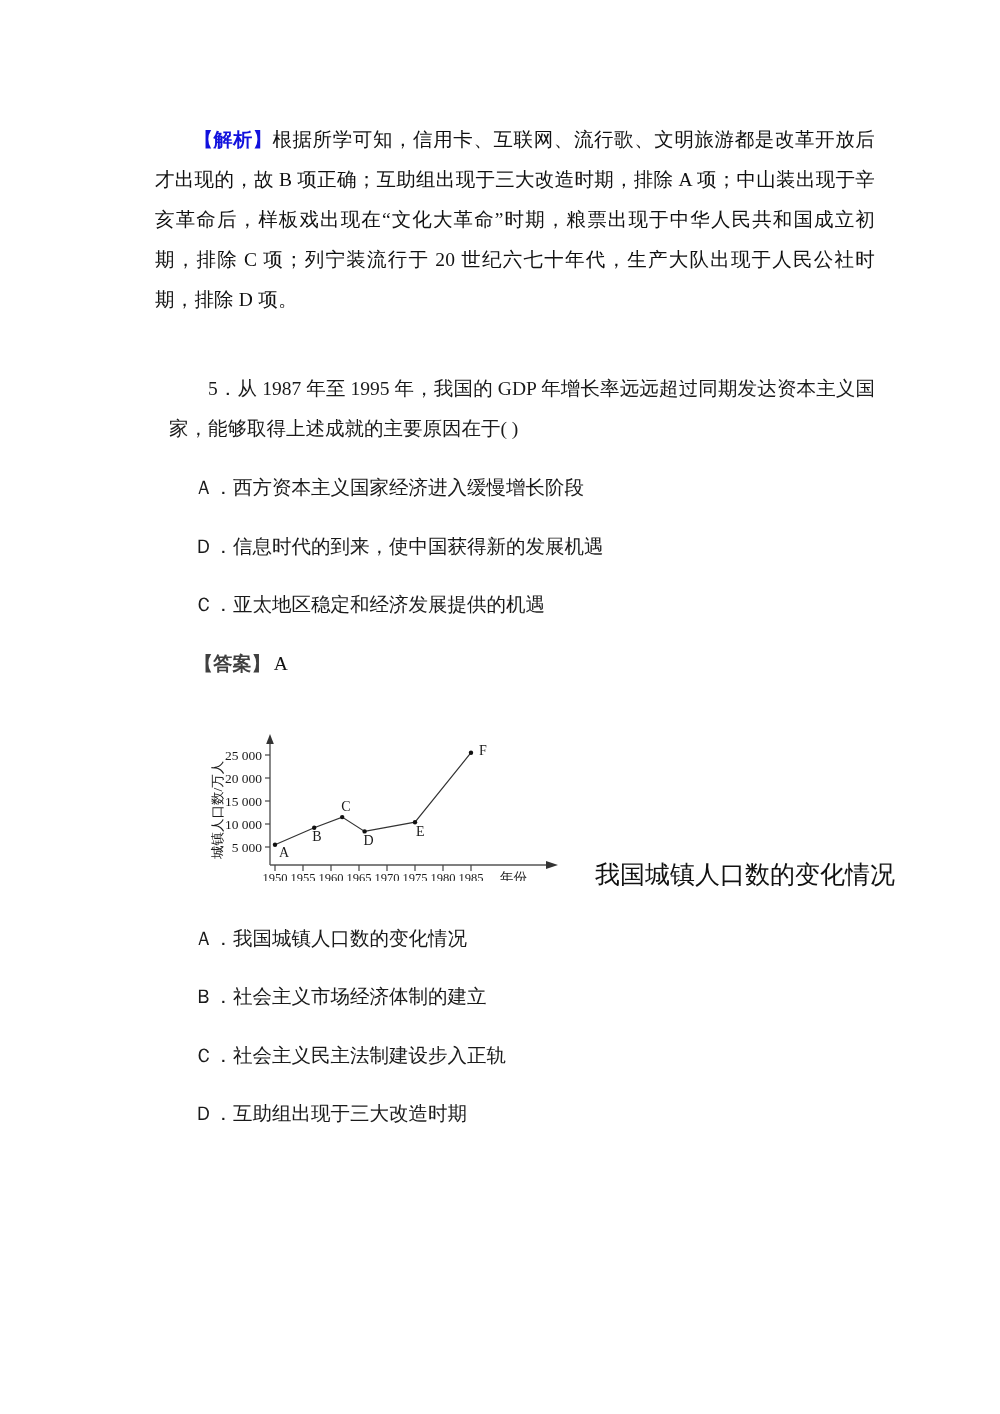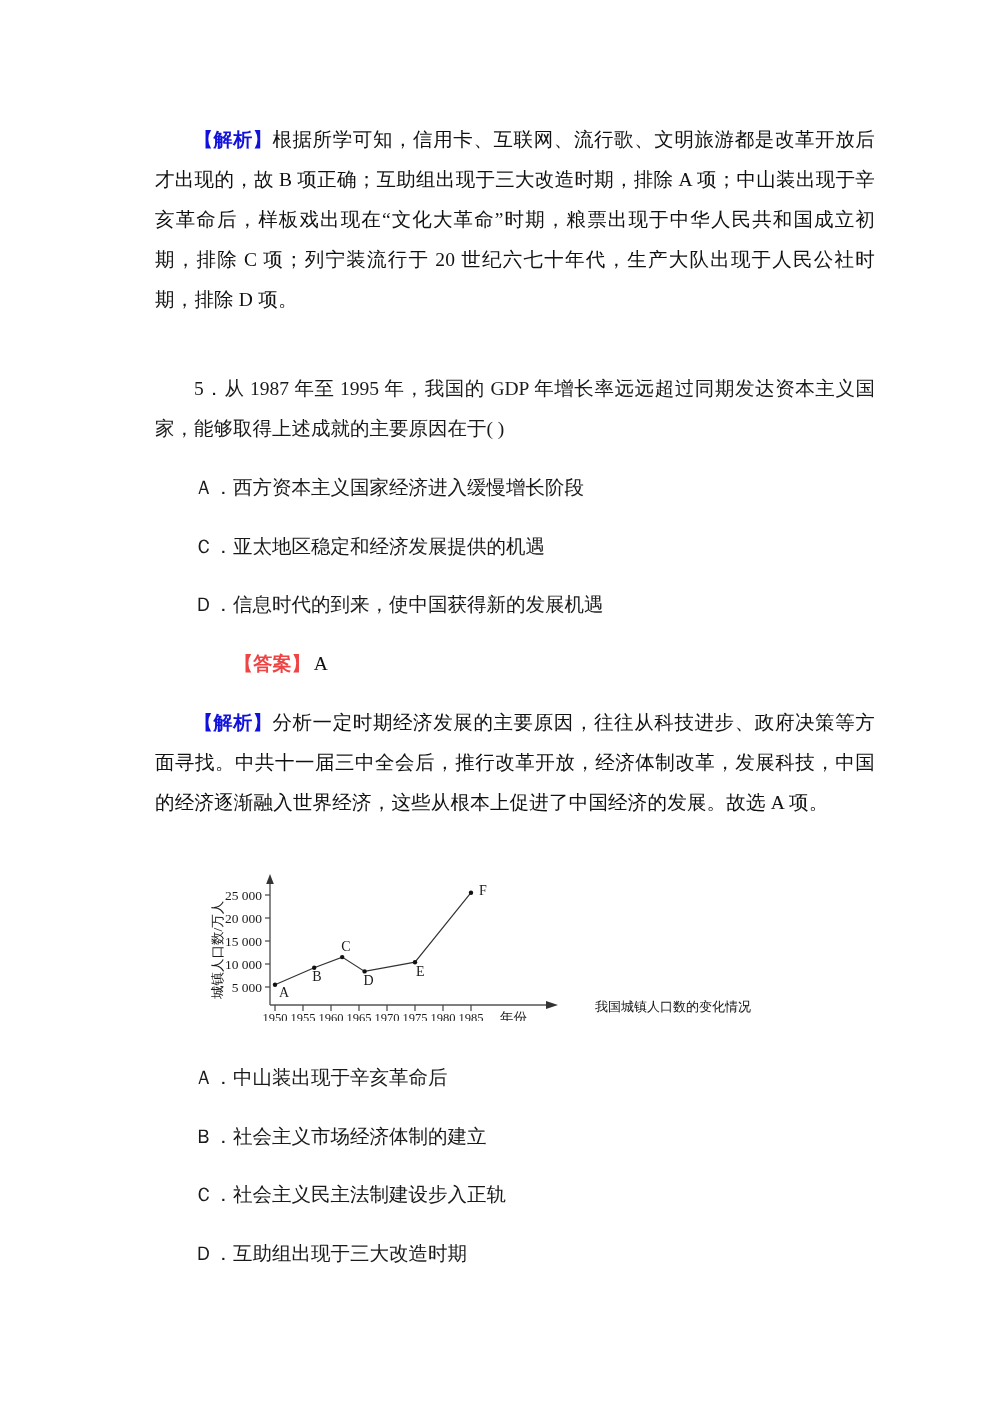--- a/index.html
+++ b/index.html
@@ -39,38 +39,38 @@
   }
   .para.indent { text-indent: 2em; }
 
   .tag-analysis {
     color: #1111dd;
     font-weight: 700;
     font-family: "Liberation Sans", "DejaVu Sans", sans-serif;
     font-size: 19px;
   }
   .tag-answer {
-    color: #ef4444;
+    color: #404040;
     font-weight: 700;
     font-family: "Liberation Sans", "DejaVu Sans", sans-serif;
     font-size: 19px;
-    margin-left: 40px;
   }
   .answer-letter {
     color: #111;
     font-size: 19.5px;
     padding-left: 3px;
   }
 
   .qline {
     font-size: 19.5px;
     line-height: 40px;
     text-align: justify;
     text-justify: inter-ideograph;
     text-indent: 2em;
+    margin-left: 14px;
   }
   .opt {
     font-size: 19.5px;
     line-height: 39px;
     text-indent: 2em;
   }
 
   .answer-row { line-height: 40px; margin-top: 2px; }
 
   .spacer-sm { height: 10px; }
@@ -84,21 +84,21 @@
   }
   .figure-svg {
     position: absolute;
     left: 55px;
     top: 0;
   }
   .figure-caption {
     position: absolute;
     left: 440px;
     top: 127px;
-    font-size: 13px;
+    font-size: 25px;
     color: #111;
     white-space: nowrap;
   }
   svg text {
     font-family: "Liberation Serif", "DejaVu Serif", serif;
     fill: #1a1a1a;
   }
   .ax-num { font-size: 13.5px; }
   .ax-year { font-size: 12.5px; }
   .pt-label { font-size: 14px; }
@@ -113,30 +113,27 @@
 
     <p class="para indent">
       <span class="tag-analysis">【解析】</span><span>根据所学可知，信用卡、互联网、流行歌、文明旅游都是改革开放后才出现的，故 B 项正确；互助组出现于三大改造时期，排除 A 项；中山装出现于辛亥革命后，样板戏出现在“文化大革命”时期，粮票出现于中华人民共和国成立初期，排除 C 项；列宁装流行于 20 世纪六七十年代，生产大队出现于人民公社时期，排除 D 项。</span>
     </p>
 
     <div class="spacer-sm"></div>
 
     <div>
       <p class="qline">5．从 1987 年至 1995 年，我国的 GDP 年增长率远远超过同期发达资本主义国家，能够取得上述成就的主要原因在于(        )</p>
       <p class="opt">Ａ．西方资本主义国家经济进入缓慢增长阶段</p>
+      <p class="opt">Ｄ．信息时代的到来，使中国获得新的发展机遇</p>
       <p class="opt">Ｃ．亚太地区稳定和经济发展提供的机遇</p>
-      <p class="opt">Ｄ．信息时代的到来，使中国获得新的发展机遇</p>
 
       <p class="para indent answer-row">
         <span class="tag-answer">【答案】</span><span class="answer-letter">A</span>
       </p>
 
-      <p class="para indent">
-        <span class="tag-analysis">【解析】</span><span>分析一定时期经济发展的主要原因，往往从科技进步、政府决策等方面寻找。中共十一届三中全会后，推行改革开放，经济体制改革，发展科技，中国的经济逐渐融入世界经济，这些从根本上促进了中国经济的发展。故选 A 项。</span>
-      </p>
     </div>
 
     <div class="spacer-md"></div>
 
     <div>
 
       <div class="figure-wrap">
         <svg class="figure-svg" width="400" height="150" viewBox="0 0 400 150">
 
           <line x1="60" y1="134" x2="60" y2="10" stroke="#555" stroke-width="1.4"></line>
@@ -202,21 +199,21 @@
               <text x="131.2" y="80.1">C</text>
               <text x="153.6" y="114.4">D</text>
               <text x="206.0" y="105.2">E</text>
               <text x="269.0" y="23.7">F</text>
             </g>
         </svg>
 
         <div class="figure-caption">我国城镇人口数的变化情况</div>
       </div>
 
-      <p class="opt">Ａ．中山装出现于辛亥革命后</p>
+      <p class="opt">Ａ．我国城镇人口数的变化情况</p>
       <p class="opt">Ｂ．社会主义市场经济体制的建立</p>
       <p class="opt">Ｃ．社会主义民主法制建设步入正轨</p>
       <p class="opt">Ｄ．互助组出现于三大改造时期</p>
 
     </div>
 
   </div>
 </div>
 
 </body></html>

